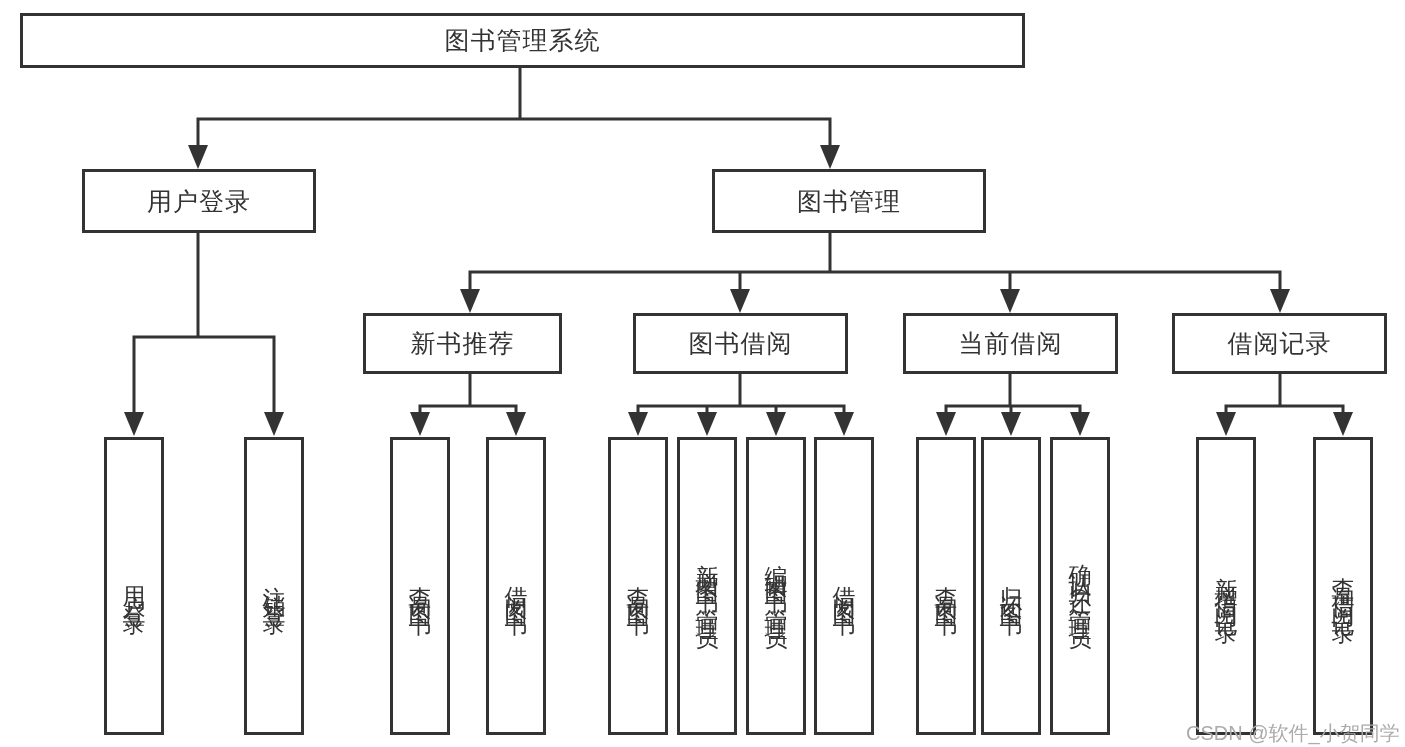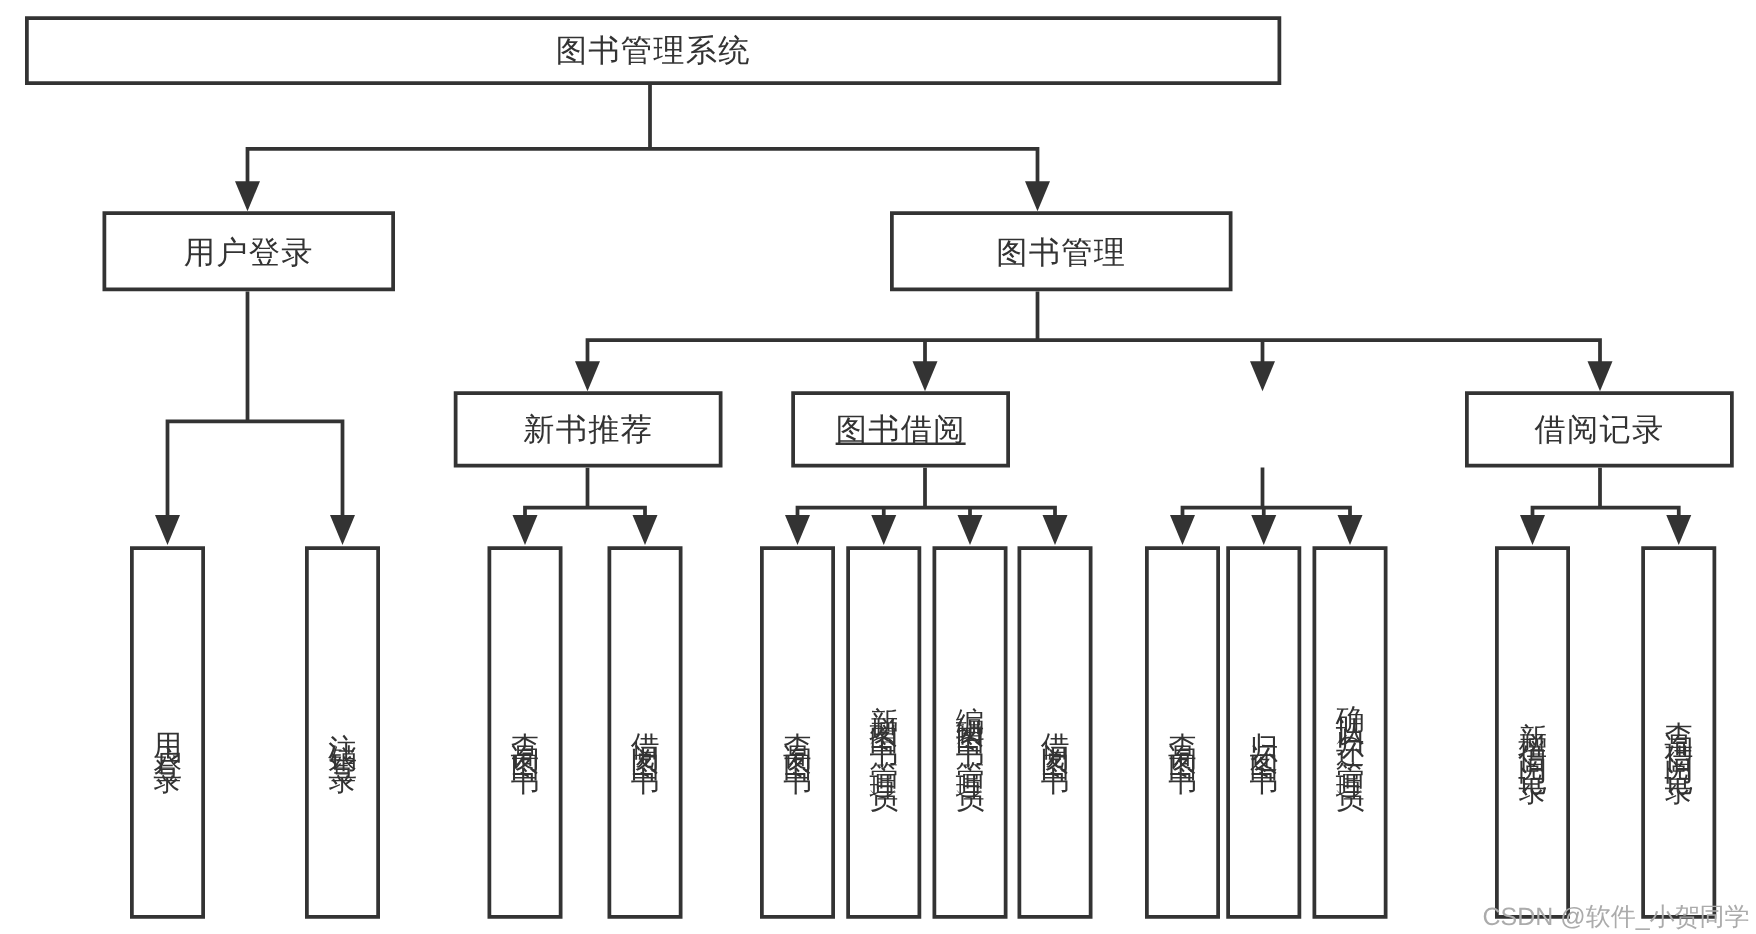--- a/index.html
+++ b/index.html
@@ -116,25 +116,28 @@
     <span class="hlabel">图书管理系统</span>
   </div>
 
   <div class="box" style="left:82px; top:169px; width:234px; height:64px;">
     <span class="hlabel">用户登录</span>
   </div>
   <div class="box" style="left:712px; top:169px; width:274px; height:64px;">
     <span class="hlabel">图书管理</span>
   </div>
 
-  <div class="box" style="left:363px; top:313px; width:215px; height:61px;">
+  <div class="box" style="left:363px; top:313px; width:199px; height:61px;">
     <span class="hlabel">新书推荐</span>
   </div>
-  <div class="box" style="left:633px; top:313px; width:175px; height:61px;text-decoration:underline;">
+  <div class="box" style="left:633px; top:313px; width:215px; height:61px;">
     <span class="hlabel">图书借阅</span>
+  </div>
+  <div class="box" style="left:903px; top:313px; width:215px; height:61px;">
+    <span class="hlabel">当前借阅</span>
   </div>
   <div class="box" style="left:1172px; top:313px; width:215px; height:61px;">
     <span class="hlabel">借阅记录</span>
   </div>
 
   <div class="box" style="left:104px; top:437px; width:60px; height:298px;">
     <span class="vtext">用户登录</span>
   </div>
   <div class="box" style="left:244px; top:437px; width:60px; height:298px;">
     <span class="vtext">注销登录</span>

